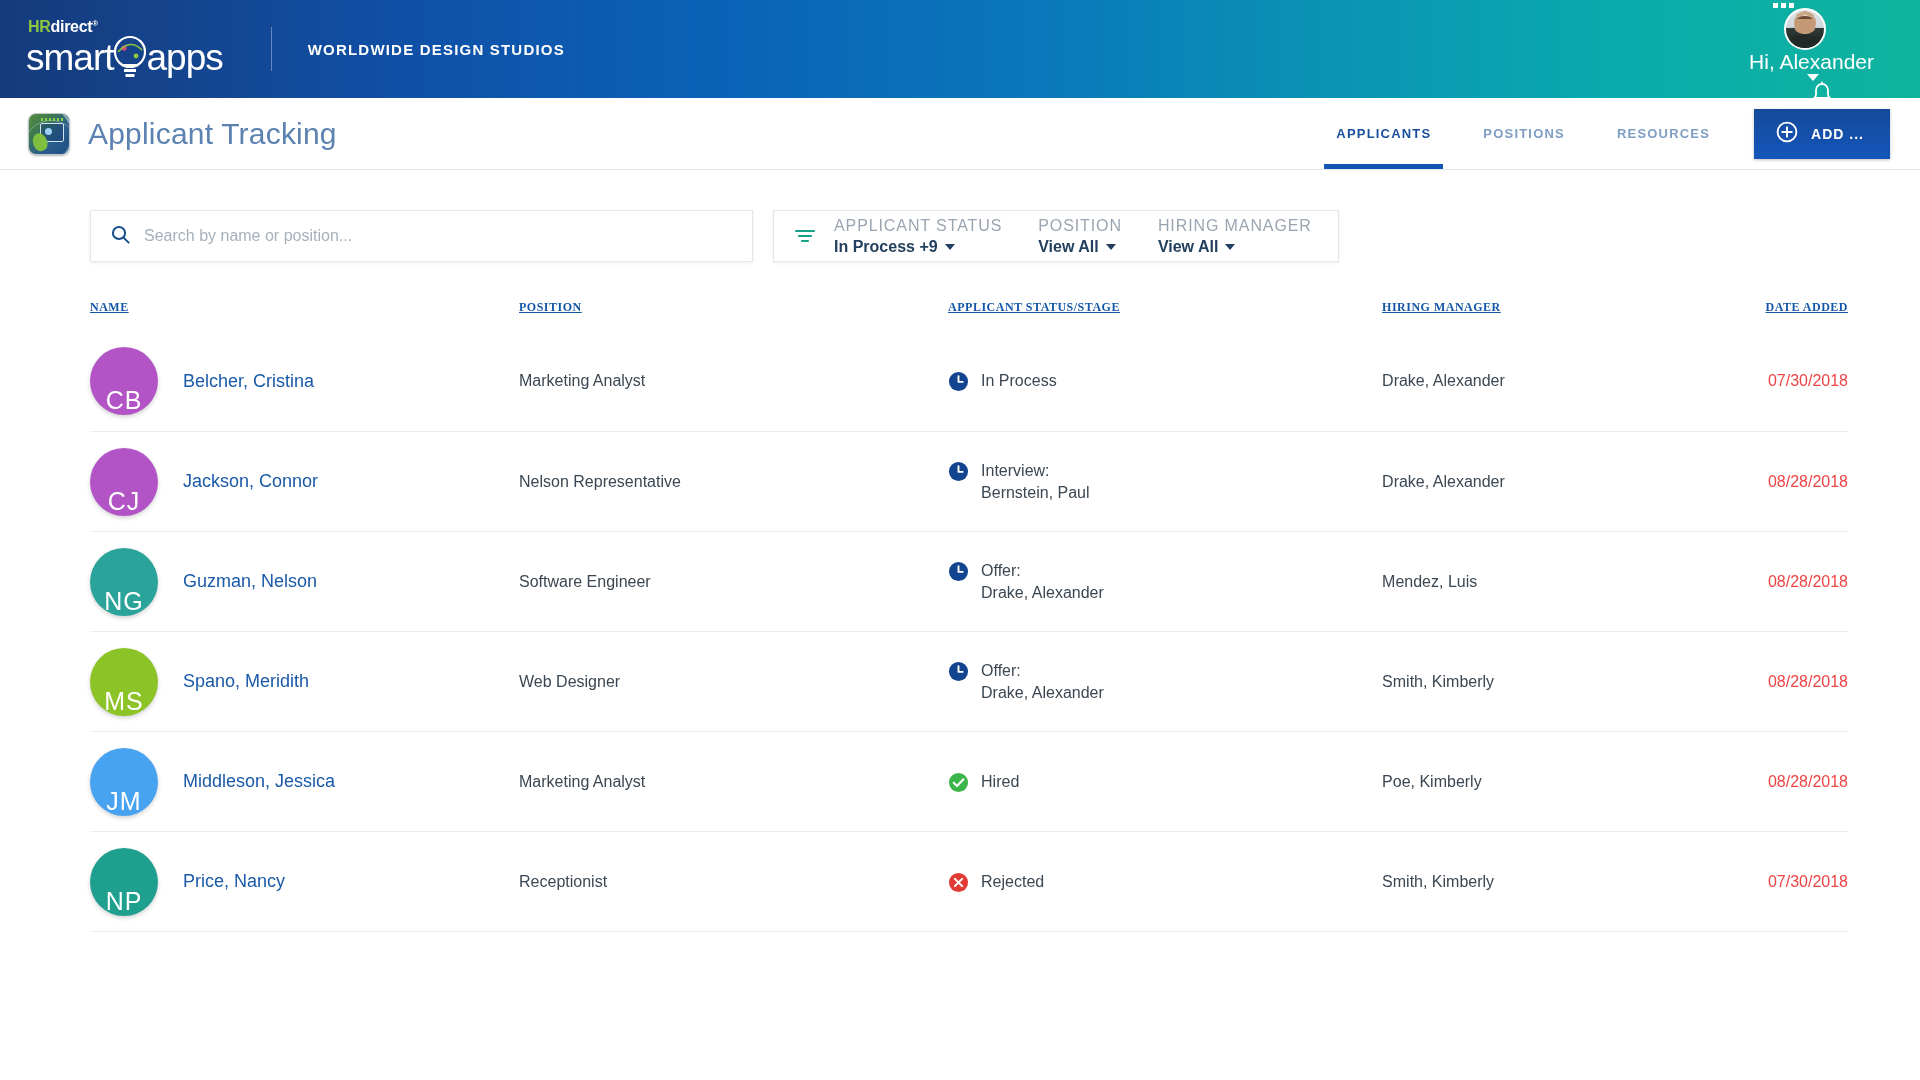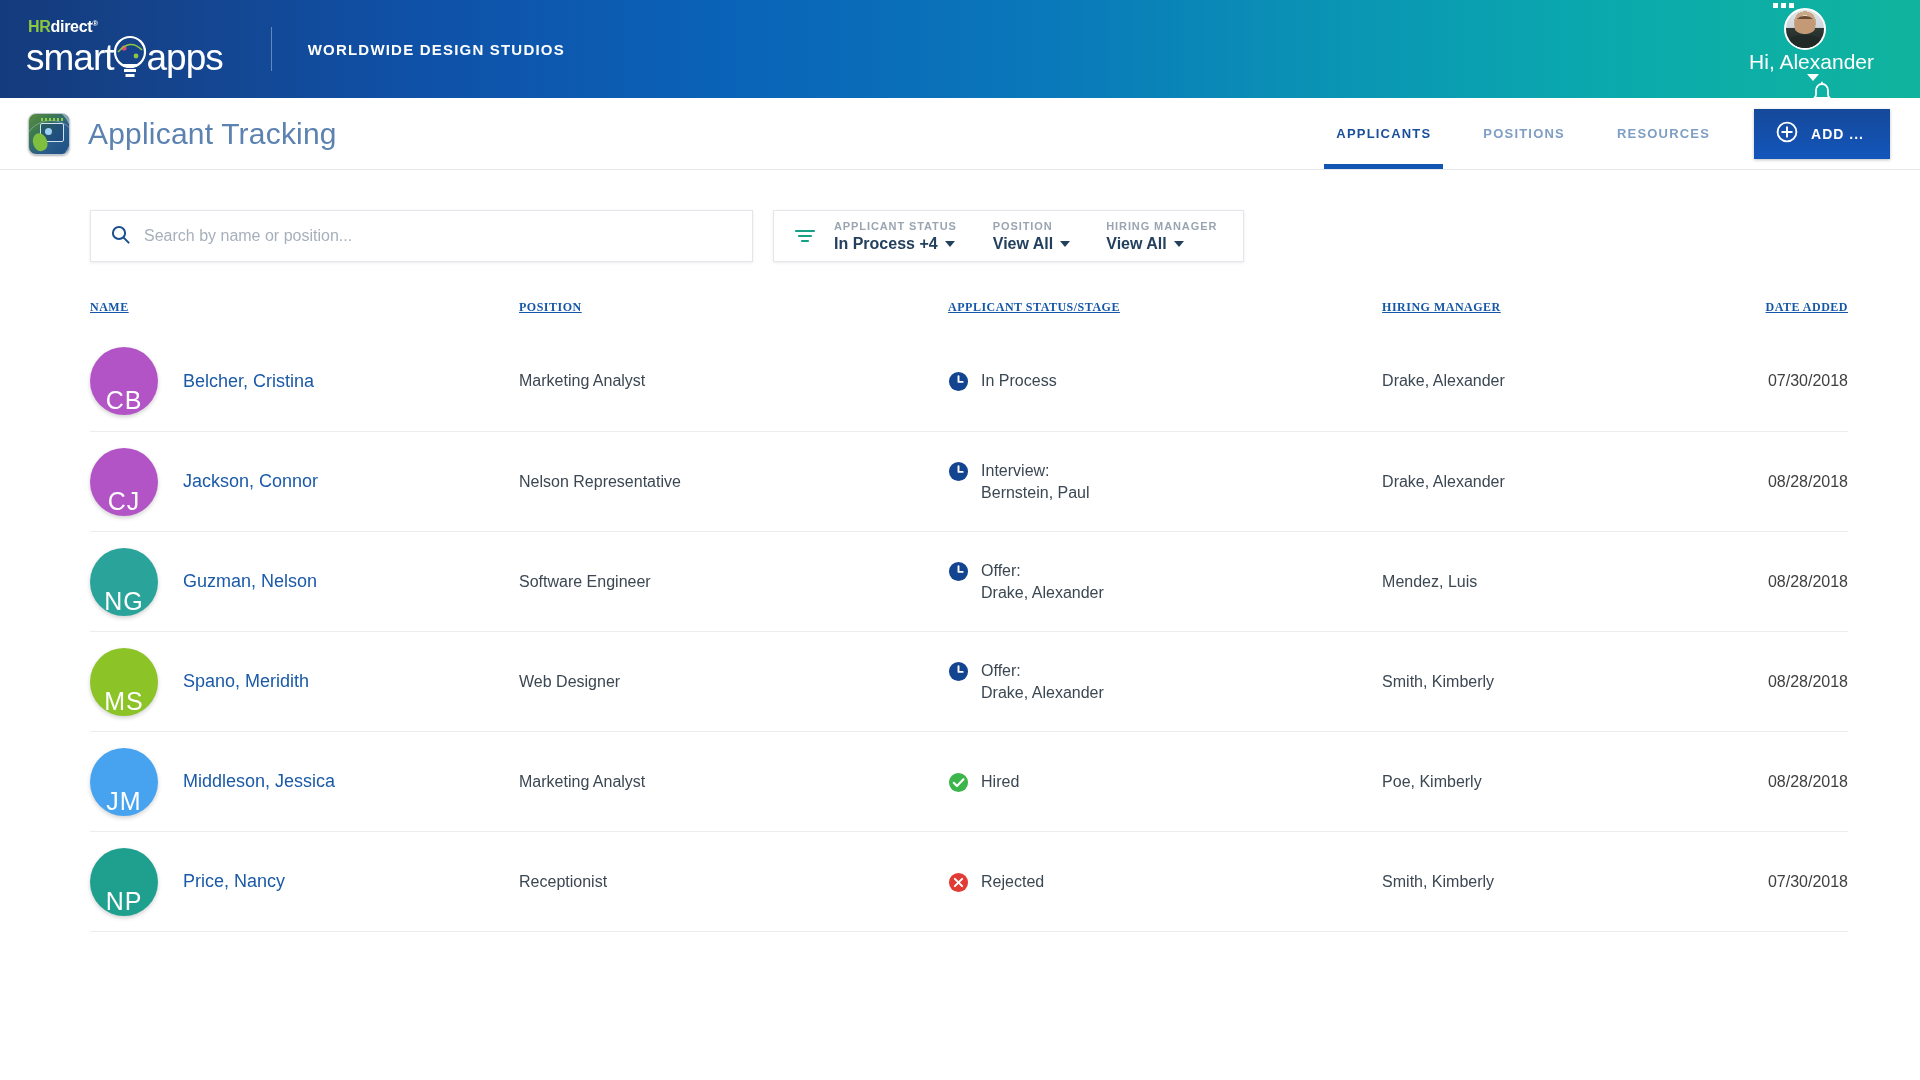--- a/index.html
+++ b/index.html
@@ -132,21 +132,21 @@
   }
   .search-input::placeholder { color: #a6b0bb; }
   .filter-panel {
     margin-left: 20px; height: 52px; background: #ffffff; border: 1px solid #e3e6ea;
     box-shadow: 0 1px 3px rgba(0,0,0,.08); display: flex; align-items: center;
     padding: 0 26px 0 20px; gap: 0;
   }
   .filter-glyph { margin-right: 18px; display:flex; align-items:center; }
   .filter-group { display: flex; flex-direction: column; margin-right: 36px; }
   .filter-group:last-child { margin-right: 0; }
-  .filter-label { font-size: 11px; letter-spacing: 0.9px; color: #9aa5b1; margin-bottom: 3px; font-weight: bold; }
+  .filter-label { font-size: 16px; letter-spacing: 0.9px; color: #9aa5b1; margin-bottom: 3px; }
   .filter-value {
     font-size: 16px; font-weight: bold; color: #23405e; cursor: pointer;
     display: flex; align-items: center; gap: 7px;
   }
   .filter-value .cd {
     width: 0; height: 0; border-left: 5px solid transparent; border-right: 5px solid transparent;
     border-top: 6px solid #23405e;
   }
 
   
@@ -174,21 +174,21 @@
     box-shadow: 0 2px 4px rgba(0,0,0,.18);
   }
   .name-link {
     margin-left: 25px; font-size: 18px; color: #1a5aa8; cursor: pointer;
   }
   .cell-position { width: 430px; font-size: 16px; color: #3b4752; }
   .cell-status { width: 435px; display: flex; align-items: flex-start; gap: 12px; }
   .status-icon { width: 21px; height: 21px; flex: 0 0 auto; margin-top: 1px; }
   .status-text { font-size: 16px; color: #3b4752; line-height: 1.35; }
   .cell-manager { width: 287px; font-size: 16px; color: #3b4752; }
-  .cell-date { width: 180px; font-size: 16px; color: #404040; text-align: right; }
+  .cell-date { width: 180px; font-size: 16px; color: #ef4444; text-align: right; }
   .table-bottom-rule { border-top: 1px solid #ebedf0; }
 </style>
 </head>
 <body>
 
 <div class="topbar">
   <div class="brand">
     <div class="logo-wrap">
       <div class="logo-hrdirect">
         <span class="logo-hr">HR</span><span class="logo-direct">direct</span><span class="logo-tm">®</span>
@@ -280,21 +280,21 @@
         <svg width="22" height="18" viewBox="0 0 22 18">
           <path d="M2 4 h18" stroke="#16a085" stroke-width="2.1" stroke-linecap="round"></path>
           <path d="M5 9 h12" stroke="#16a085" stroke-width="2.1" stroke-linecap="round"></path>
           <path d="M8 14 h6" stroke="#16a085" stroke-width="2.1" stroke-linecap="round"></path>
         </svg>
       </span>
 
       <div class="filter-group">
         <div class="filter-label">APPLICANT STATUS</div>
         <div class="filter-value">
-          <span>In Process +4</span>
+          <span>In Process +9</span>
           <span class="cd"></span>
         </div>
       </div>
 
       <div class="filter-group">
         <div class="filter-label">POSITION</div>
         <div class="filter-value">
           <span>View All</span>
           <span class="cd"></span>
         </div>

